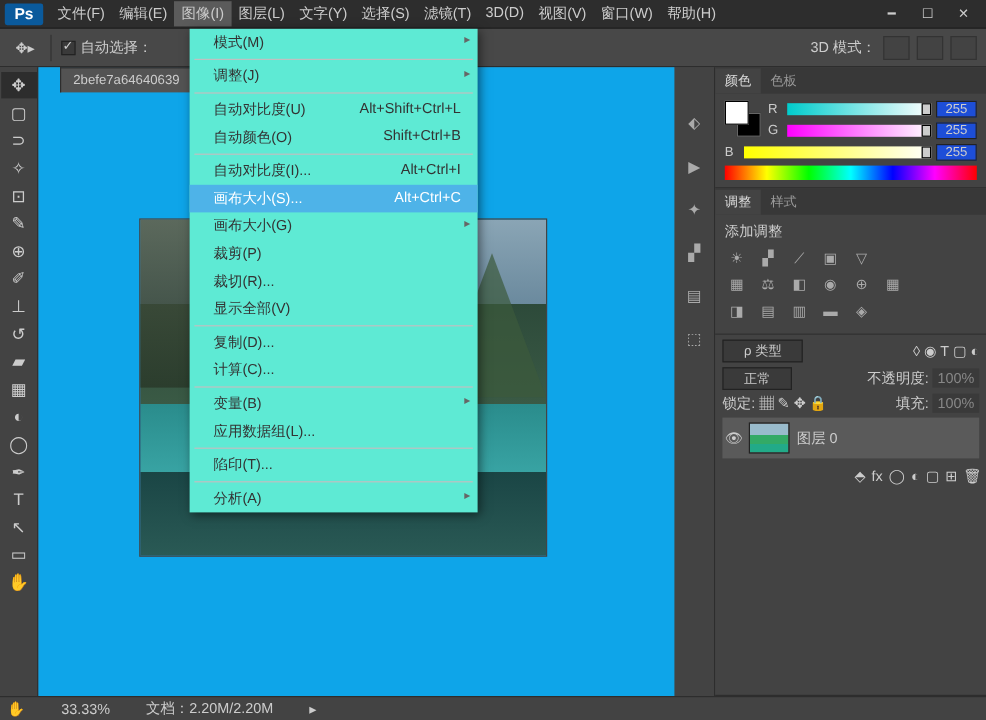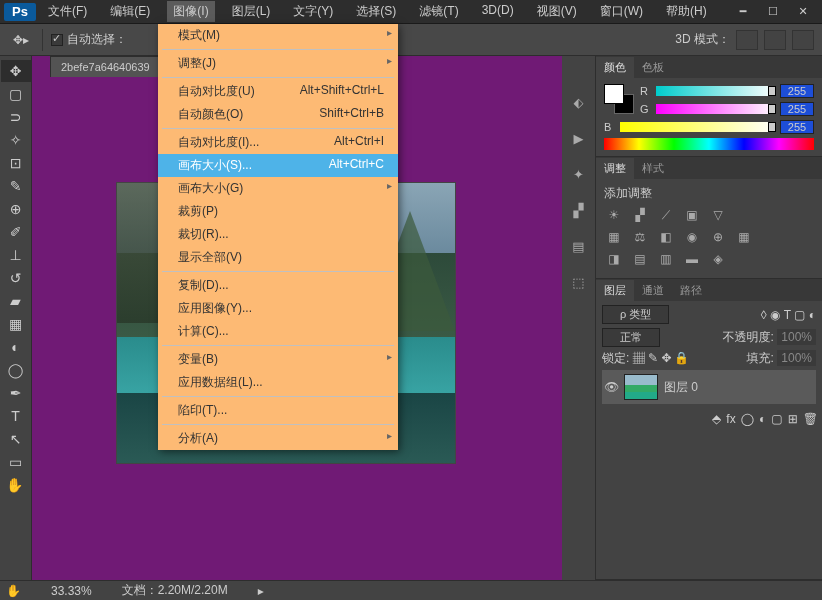--- a/index.html
+++ b/index.html
@@ -15,26 +15,26 @@
 .checkbox-wrap { display: flex; align-items: center; gap: 4px; }
 .checkbox { width: 12px; height: 12px; background: #3a3a3a; border: 1px solid #222; position: relative; }
 .checkbox::after { content: "✓"; position: absolute; top: -3px; left: 0; color: #ccc; font-size: 11px; }
 .opt-divider { width: 1px; height: 22px; background: #333; }
 .opt-icon { width: 22px; height: 20px; background: #434343; border: 1px solid #333; }
 .opt-right { margin-left: auto; display: flex; align-items: center; gap: 6px; }
 .main { display: flex; height: calc(600px - 24px - 32px - 20px); }
 .toolbox { width: 32px; background: #434343; border-right: 1px solid #2d2d2d; padding-top: 4px; }
 .tool { width: 30px; height: 22px; display: flex; align-items: center; justify-content: center; color: #ccc; font-size: 14px; margin: 0 auto 1px; }
 .tool.sel { background: #2d2d2d; }
-.canvas-area { flex: 1; background: #701a75; position: relative; text-align: center; }
+.canvas-area { flex: 1; background: #0ea5e9; position: relative; text-align: center; }
 .doc-tab { position: absolute; top: 0; left: 18px; background: #535353; padding: 4px 10px; font-size: 11px; border: 1px solid #2d2d2d; border-bottom: none; }
 .canvas { position: absolute; top: 126px; left: 84px; width: 340px; height: 282px; background: linear-gradient(180deg,#8aa5b5 0%,#6b8a9e 25%,#2d4a3a 25%,#3a5a45 55%,#2a8c8c 55%,#38a3a3 75%,#1a4545 75%,#2a5a55 100%); border: 1px solid #444; }
 .canvas::before { content:""; position:absolute; left:0; top:0; width:40%; height:50%; background: linear-gradient(180deg, rgba(80,90,70,.8), rgba(40,55,40,.8)); }
 .canvas::after { content:""; position:absolute; right:0; top:10%; width:0; height:0; border-left: 45px solid transparent; border-right: 45px solid transparent; border-bottom: 120px solid rgba(60,90,60,.7); }
-.dropdown { position: absolute; top: 24px; left: 158px; width: 240px; background: #fdba74; color: #333; box-shadow: 2px 2px 8px rgba(0,0,0,.5); z-index: 100; }
+.dropdown { position: absolute; top: 24px; left: 158px; width: 240px; background: #5eead4; color: #333; box-shadow: 2px 2px 8px rgba(0,0,0,.5); z-index: 100; }
 .dd-row { display: flex; justify-content: space-between; padding: 3px 14px 3px 20px; font-size: 12px; cursor: default; position: relative; }
 .dd-row.has-sub::after { content: "▸"; position: absolute; right: 6px; font-size: 10px; color: #666; }
 .dd-row.hl { background: #4eb3e8; color: #fff; }
 .dd-sep { height: 1px; background: #c0c0c0; margin: 2px 4px; }
 .dd-highlight-box { position: absolute; border: 2px solid #d33; pointer-events: none; }
 .panels { width: 260px; background: #434343; display: flex; }
 .panel-strip { width: 34px; background: #434343; border-right: 1px solid #2d2d2d; padding-top: 30px; }
 .strip-icon { width: 28px; height: 24px; margin: 4px auto 12px; color: #aaa; display: flex; align-items: center; justify-content: center; font-size: 13px; }
 .panel-stack { flex: 1; display: flex; flex-direction: column; }
 .panel { background: #434343; border-bottom: 1px solid #2d2d2d; }
@@ -63,21 +63,21 @@
 .eye { width: 14px; color: #ccc; }
 .layer-thumb { width: 34px; height: 26px; background: linear-gradient(180deg,#9bc 40%,#3a6 40%,#3a6 70%,#2a8 70%); border: 1px solid #222; }
 .layer-bottom-icons { display: flex; gap: 5px; padding: 4px; justify-content: flex-end; }
 .statusbar { height: 20px; background: #434343; border-top: 1px solid #2d2d2d; display: flex; align-items: center; padding: 0 6px; gap: 30px; font-size: 11px; color: #ccc; }
 </style>
 </head>
 <body>
 
 <div class="titlebar">
   <div class="logo">Ps</div>
-  <div id="menubar" style="display:flex;margin-left:6px;gap:11px;">
+  <div id="menubar" style="display:flex;margin-left:6px;">
       <div class="menubar-item">文件(F)</div>
       <div class="menubar-item">编辑(E)</div>
       <div class="menubar-item active">图像(I)</div>
       <div class="menubar-item">图层(L)</div>
       <div class="menubar-item">文字(Y)</div>
       <div class="menubar-item">选择(S)</div>
       <div class="menubar-item">滤镜(T)</div>
       <div class="menubar-item">3D(D)</div>
       <div class="menubar-item">视图(V)</div>
       <div class="menubar-item">窗口(W)</div>
@@ -204,25 +204,20 @@
             <div class="adj-icon">◨</div>
             <div class="adj-icon">▤</div>
             <div class="adj-icon">▥</div>
             <div class="adj-icon">▬</div>
             <div class="adj-icon">◈</div>
           </div>
         </div>
       </div>
 
       <div class="panel" style="flex:1">
-        <div class="panel-tabs">
-          <div class="ptab act">图层</div>
-          <div class="ptab">通道</div>
-          <div class="ptab">路径</div>
-        </div>
         <div class="layers-body">
           <div class="layer-top-row">
             <span class="layer-select">ρ 类型</span>
             <span style="margin-left:auto">◊ ◉ T ▢ ◐</span>
           </div>
           <div class="layer-prop-row">
             <span class="layer-select">正常</span>
             <span><span>不透明度:</span> <span class="val">100%</span></span>
           </div>
           <div class="layer-prop-row">
@@ -292,23 +287,20 @@
       <span>裁切(R)...</span>
     </div>
     <div class="dd-row">
       <span>显示全部(V)</span>
     </div>
     <div class="dd-sep"></div>
     <div class="dd-row">
       <span>复制(D)...</span>
     </div>
     <div class="dd-row">
-      <span>应用图像(Y)...</span>
-    </div>
-    <div class="dd-row">
       <span>计算(C)...</span>
     </div>
     <div class="dd-sep"></div>
     <div class="dd-row has-sub">
       <span>变量(B)</span>
     </div>
     <div class="dd-row">
       <span>应用数据组(L)...</span>
     </div>
     <div class="dd-sep"></div>

